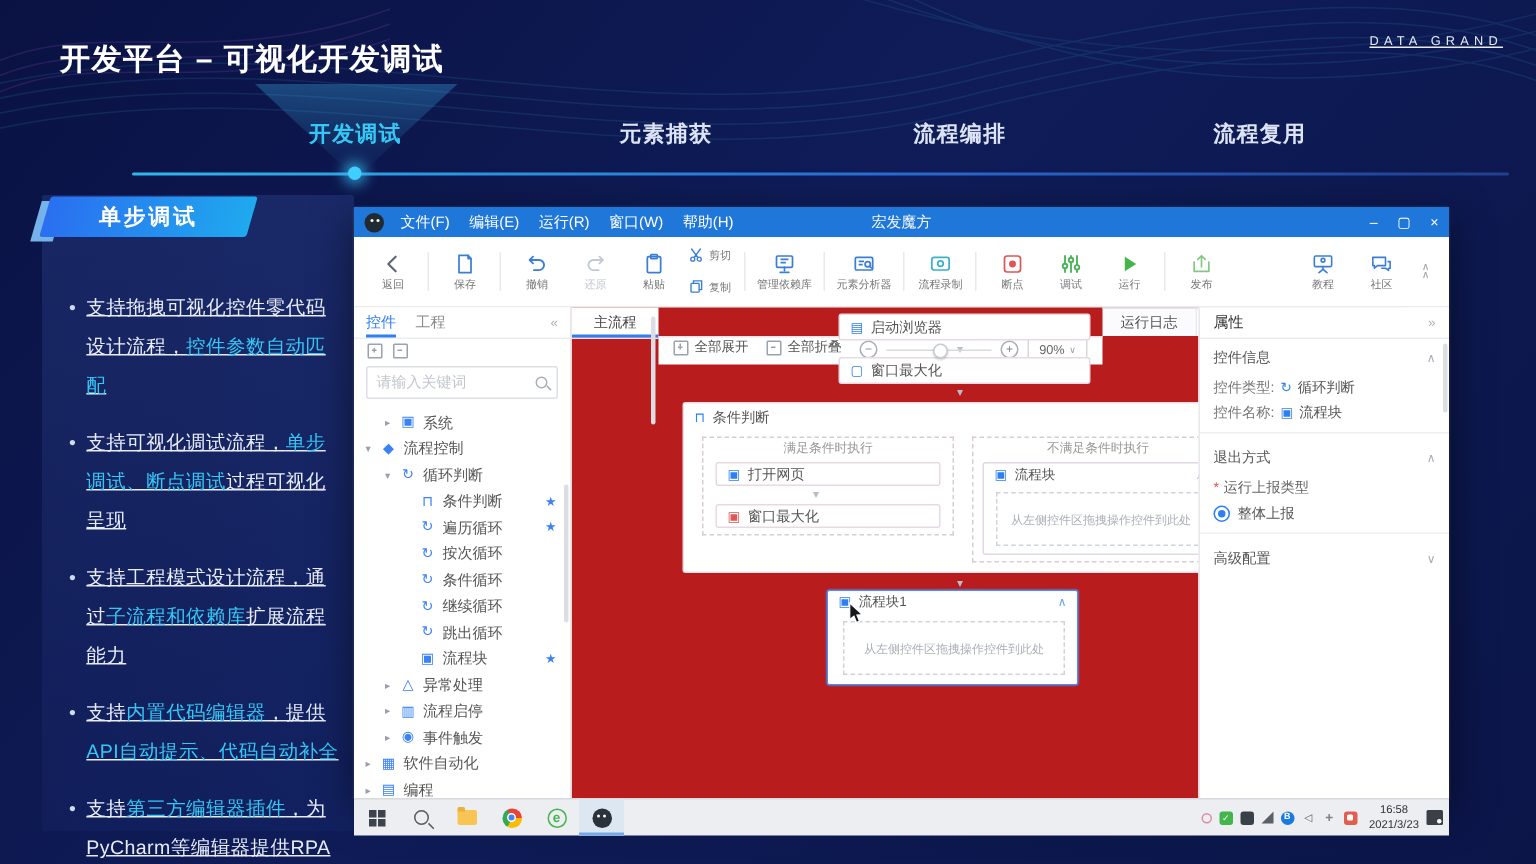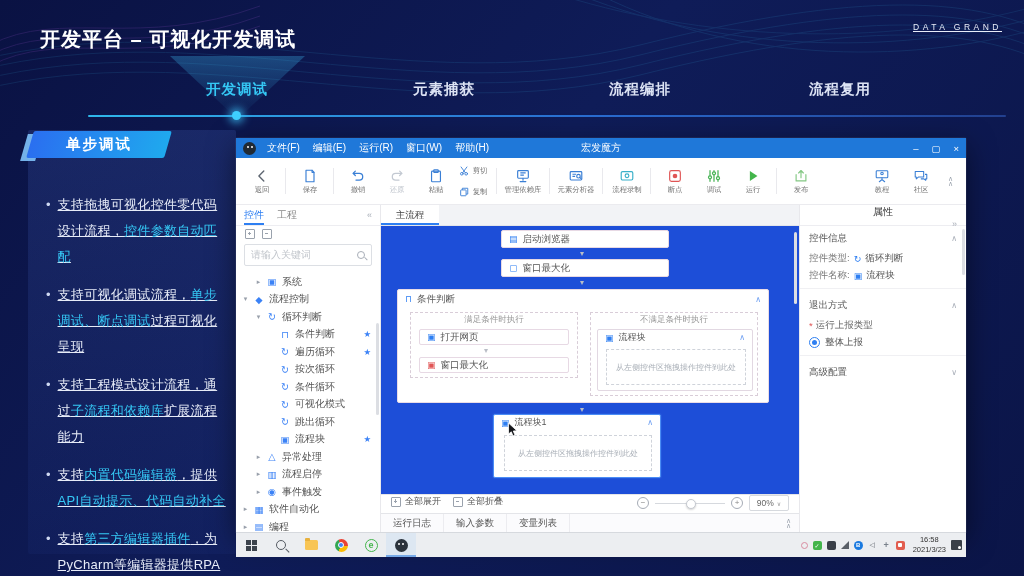--- a/index.html
+++ b/index.html
@@ -75,21 +75,21 @@
   .mag{margin-left:auto;width:6px;height:6px;border:1.2px solid #a8aeb8;border-radius:50%;position:relative;}
   .mag::after{content:"";position:absolute;width:3.5px;border-top:1.2px solid #a8aeb8;transform:rotate(45deg);right:-3.5px;bottom:-1px;}
   #tree{flex:1;font-size:10px;color:#555;padding-top:2px;overflow:hidden;}
   .trow{height:17.5px;display:flex;align-items:center;gap:4px;padding-right:9px;}
   .tarrow{width:7px;font-size:7px;color:#99a0ab;text-align:center;flex:0 0 auto;}
   .ticon{color:#3b82f6;font-size:9.5px;width:12px;text-align:center;flex:0 0 auto;}
   .tlab{white-space:nowrap;}
   .tstar{margin-left:auto;color:#3b82f6;font-size:8.5px;}
   .sb{position:absolute;width:3.5px;border-radius:2px;background:#dcdee3;}
   
-  .canvas{flex:1;background:#1d4ed8;display:flex;flex-direction:column;min-width:0;}
+  .canvas{flex:1;background:#b91c1c;display:flex;flex-direction:row;min-width:0;}
   .cv-tabs{height:20px;background:#f2f3f6;border-bottom:1px solid #e4e5e9;display:flex;align-items:stretch;}
   .cv-tab{width:58px;background:#fff;box-shadow:inset 0 -2px 0 #2e7ff2;font-size:9.5px;color:#444;display:flex;align-items:center;justify-content:center;}
   .flow{flex:1;position:relative;}
   .fnode{position:absolute;height:18px;background:#fff;border:1px solid #e7d9e4;border-radius:2px;display:flex;align-items:center;gap:5px;padding:0 7px;font-size:9.5px;color:#555;box-sizing:border-box;}
   .nic{font-size:9px;}
   .c-blue{color:#2e7ff2;} .c-red{color:#e05555;}
   .fdown{position:absolute;font-size:8px;color:#b9bdc6;}
   .cond{position:absolute;background:#fff;border:1px solid #e9dce7;border-radius:2px;box-sizing:border-box;}
   .cond-head{height:18px;display:flex;align-items:center;gap:5px;padding:0 7px;font-size:9.5px;color:#555;}
   .cond-head.small{height:15px;font-size:9px;}
@@ -107,21 +107,21 @@
   .zslider{width:70px;height:10px;position:relative;}
   .ztrack{position:absolute;left:0;right:0;top:4.5px;height:1.5px;background:#d6d9de;}
   .zknob{position:absolute;left:31px;top:1px;width:8px;height:8px;border-radius:50%;background:#fff;border:1px solid #c6cad1;box-shadow:0 1px 2px rgba(0,0,0,.18);}
   .zselect{min-width:32px;height:14px;border:1px solid #d6d9de;border-radius:2px;display:flex;align-items:center;justify-content:center;gap:3px;font-size:8.5px;color:#666;padding:0 3px;}
   .caret{font-size:6px;color:#999;}
   .cv-bottom{height:18px;background:#fbfbfd;border-top:1px solid #e4e5e9;display:flex;align-items:stretch;font-size:9.5px;color:#555;flex:0 0 auto;}
   .cb-tab{display:flex;align-items:center;padding:0 12px;border-right:1px solid #ececf0;}
   .cb-collapse{margin-left:auto;align-self:center;display:flex;flex-direction:column;line-height:5px;font-size:7px;color:#9aa2ad;padding-right:8px;}
   
   .right-panel{width:166px;background:#fff;border-left:1px solid #e8e8ec;font-size:9.5px;position:relative;display:flex;flex-direction:column;}
-  .rp-head{height:20px;border-bottom:1px solid #ededf1;display:flex;align-items:center;padding:0 9px;font-size:10px;color:#333;flex-direction:column;}
+  .rp-head{height:20px;border-bottom:1px solid #ededf1;display:flex;align-items:center;padding:0 9px;font-size:10px;color:#333;}
   .rp-chev{margin-left:auto;color:#a8aeb8;font-size:9px;}
   .rp-sec{height:24px;display:flex;align-items:center;padding:0 9px;color:#555;}
   .fold2{margin-left:auto;color:#a8aeb8;font-size:8px;}
   .rp-row{height:17px;display:flex;align-items:center;gap:4px;padding:0 9px;color:#777;}
   .rval{color:#555;}
   .rp-div{height:1px;background:#f0f0f3;margin:4px 0;}
   .rp-req{height:17px;display:flex;align-items:center;padding:0 9px;color:#666;}
   .red{color:#e05555;margin-right:3px;}
   .rp-radio{height:17px;display:flex;align-items:center;padding:0 9px;color:#555;}
   .radio{width:9px;height:9px;border:1px solid #2e7ff2;border-radius:50%;position:relative;margin-right:5px;flex:0 0 auto;}
@@ -456,21 +456,21 @@
               <span class="tlab">按次循环</span>
             </div>
             <div class="trow" style="padding-left: 32px;">
               <span class="tarrow"></span>
               <span class="ticon">↻</span>
               <span class="tlab">条件循环</span>
             </div>
             <div class="trow" style="padding-left: 32px;">
               <span class="tarrow"></span>
               <span class="ticon">↻</span>
-              <span class="tlab">可视化模式</span>
+              <span class="tlab">继续循环</span>
             </div>
             <div class="trow" style="padding-left: 32px;">
               <span class="tarrow"></span>
               <span class="ticon">↻</span>
               <span class="tlab">跳出循环</span>
             </div>
             <div class="trow" style="padding-left: 32px;">
               <span class="tarrow"></span>
               <span class="ticon">▣</span>
               <span class="tlab">流程块</span>

